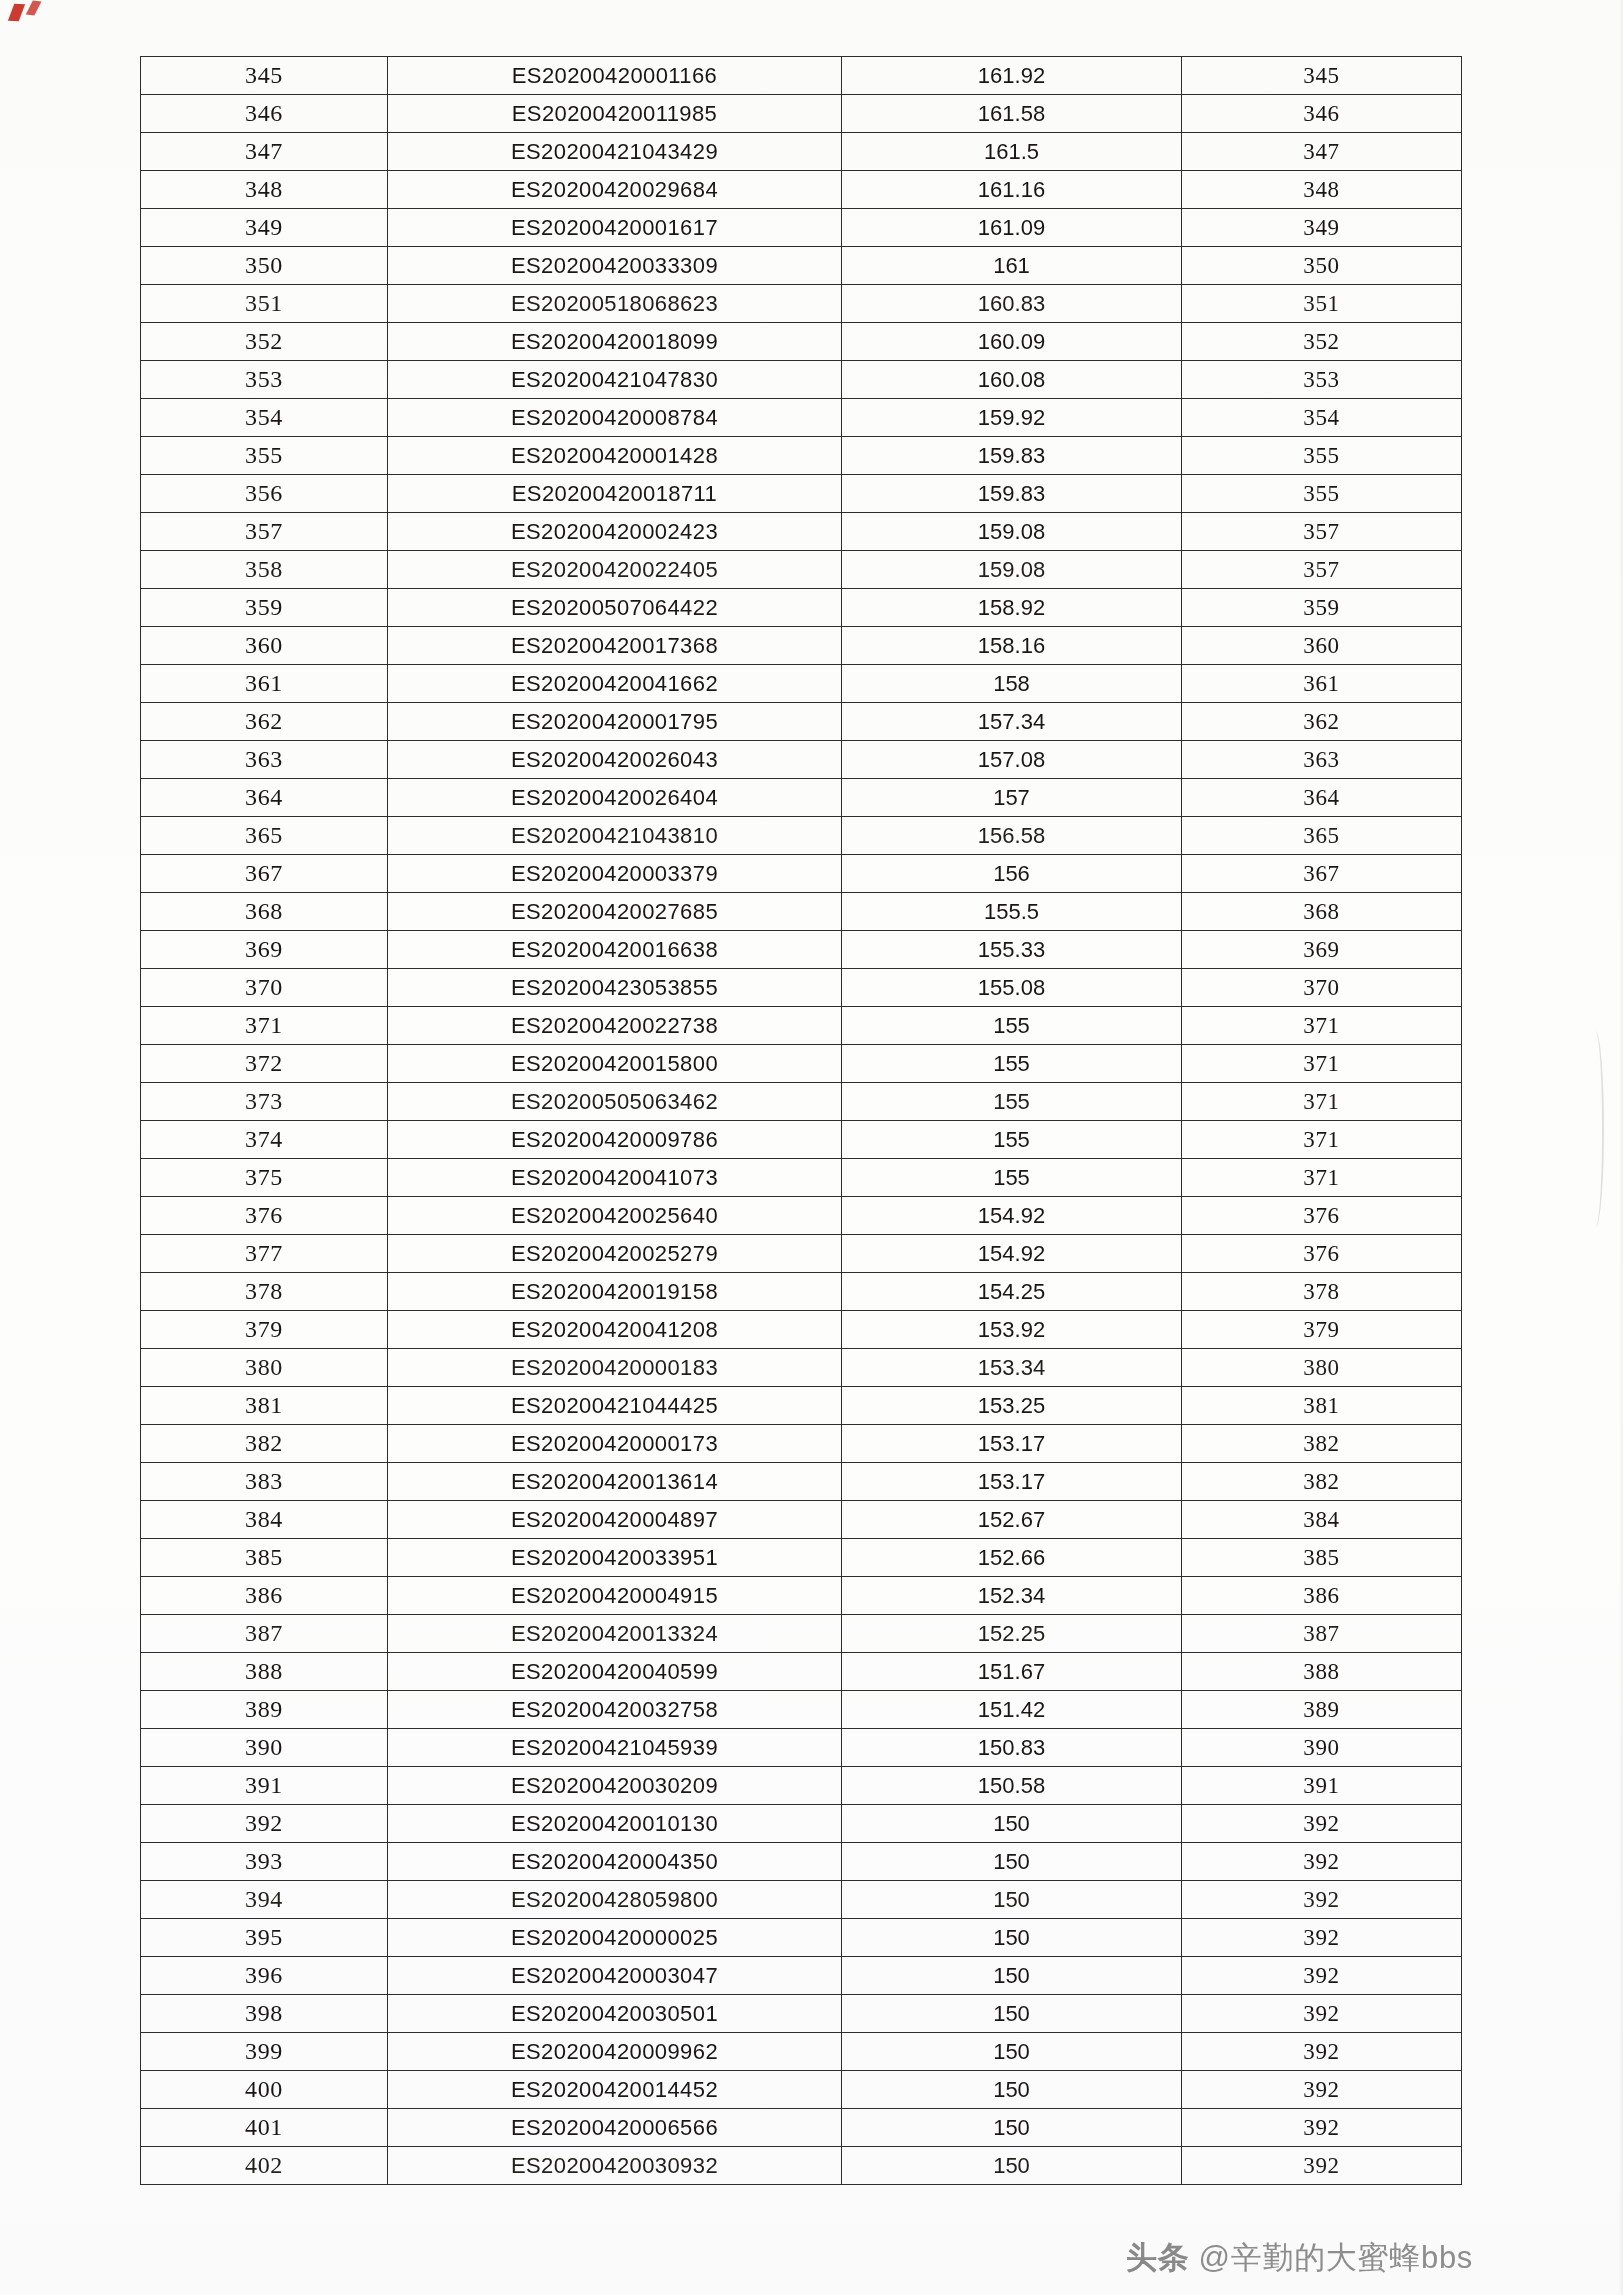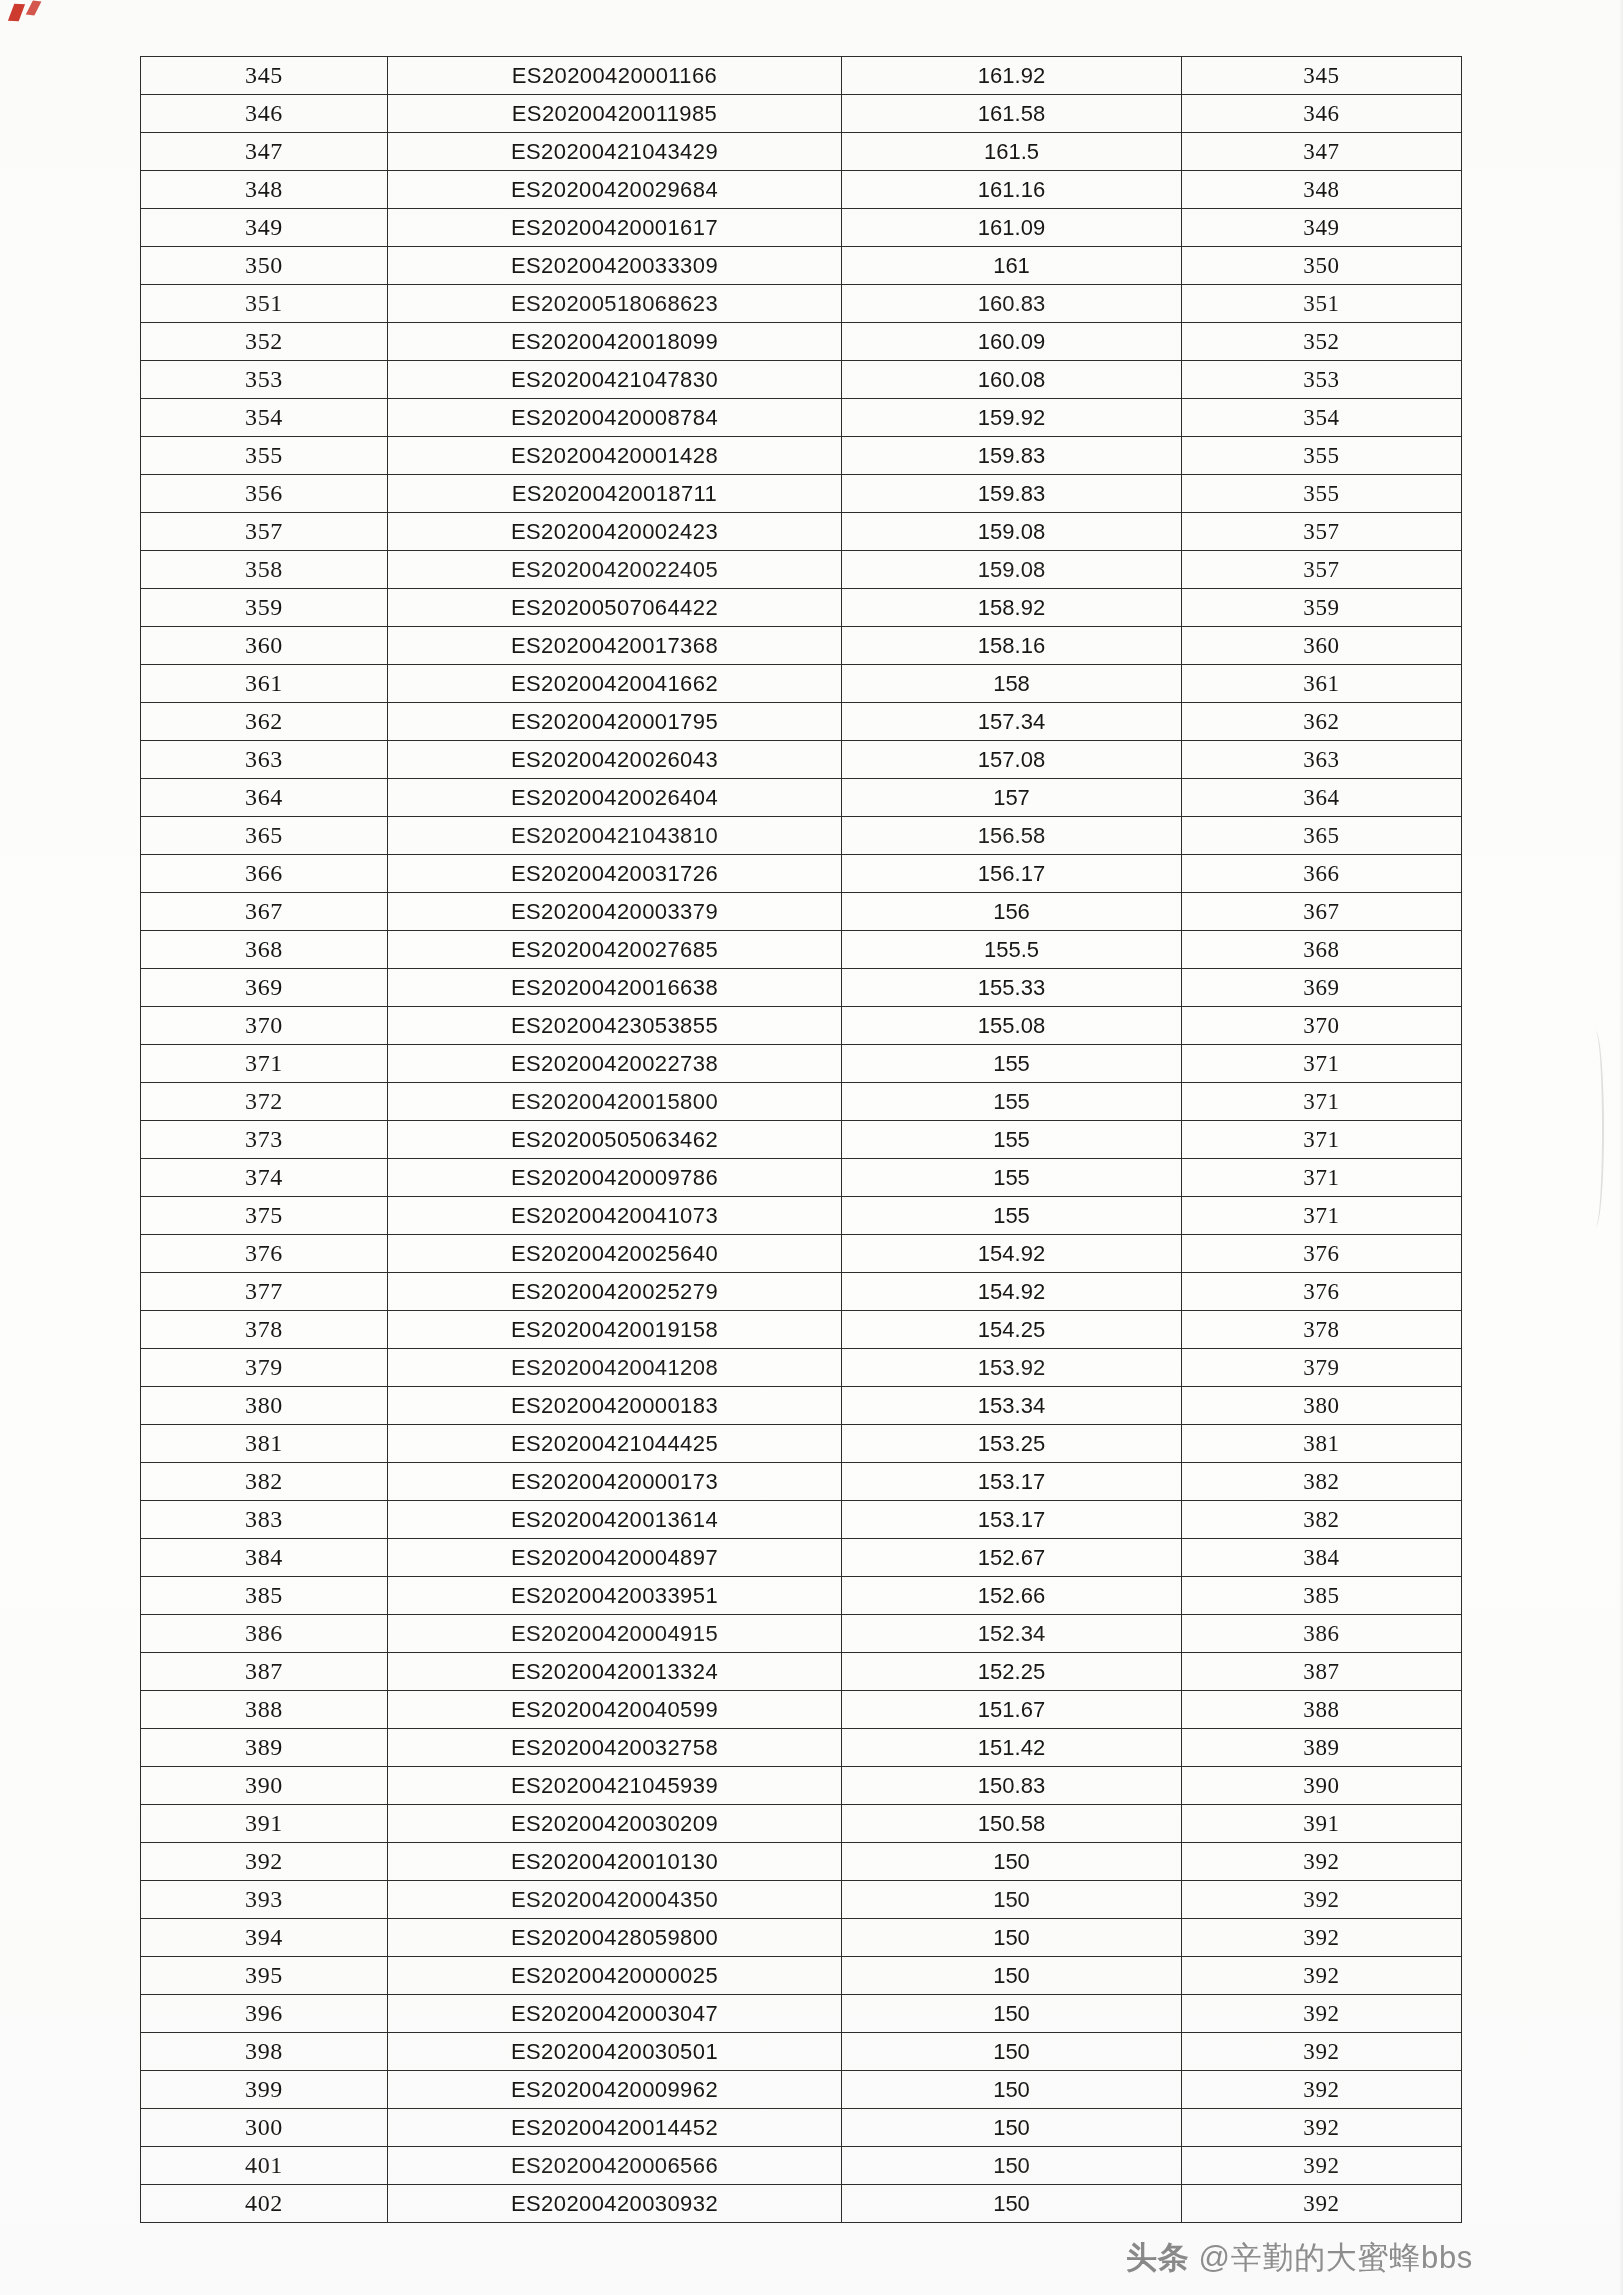--- a/index.html
+++ b/index.html
@@ -240,26 +240,20 @@
           <td class="c2">157</td>
           <td class="c3">364</td>
         </tr>
         <tr>
           <td class="c0">365</td>
           <td class="c1">ES20200421043810</td>
           <td class="c2">156.58</td>
           <td class="c3">365</td>
         </tr>
         <tr>
-          <td class="c0">366</td>
-          <td class="c1">ES20200420031726</td>
-          <td class="c2">156.17</td>
-          <td class="c3">366</td>
-        </tr>
-        <tr>
           <td class="c0">367</td>
           <td class="c1">ES20200420003379</td>
           <td class="c2">156</td>
           <td class="c3">367</td>
         </tr>
         <tr>
           <td class="c0">368</td>
           <td class="c1">ES20200420027685</td>
           <td class="c2">155.5</td>
           <td class="c3">368</td>
@@ -438,21 +432,21 @@
           <td class="c2">150</td>
           <td class="c3">392</td>
         </tr>
         <tr>
           <td class="c0">399</td>
           <td class="c1">ES20200420009962</td>
           <td class="c2">150</td>
           <td class="c3">392</td>
         </tr>
         <tr>
-          <td class="c0">300</td>
+          <td class="c0">400</td>
           <td class="c1">ES20200420014452</td>
           <td class="c2">150</td>
           <td class="c3">392</td>
         </tr>
         <tr>
           <td class="c0">401</td>
           <td class="c1">ES20200420006566</td>
           <td class="c2">150</td>
           <td class="c3">392</td>
         </tr>

